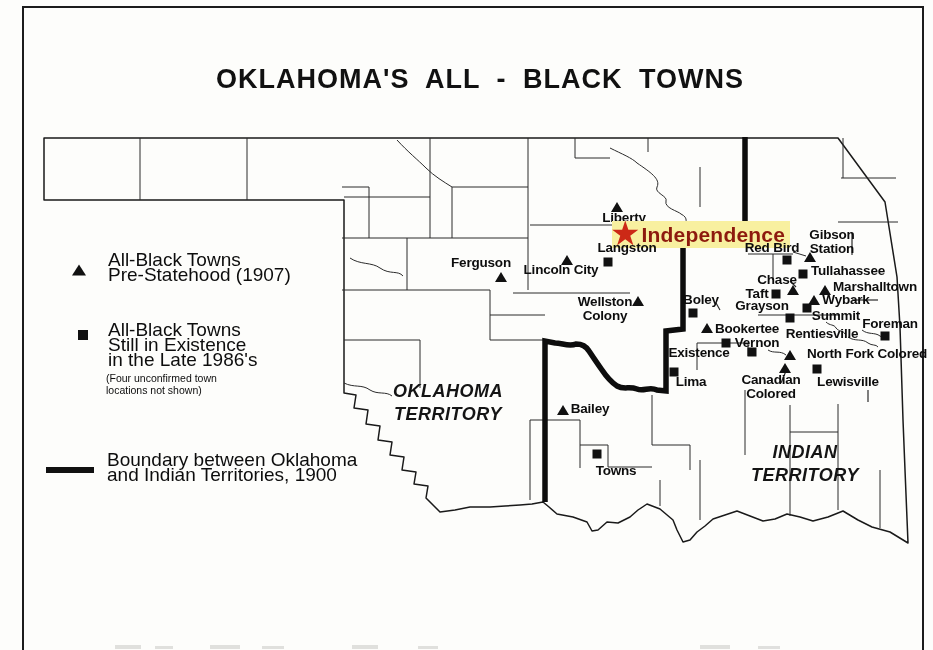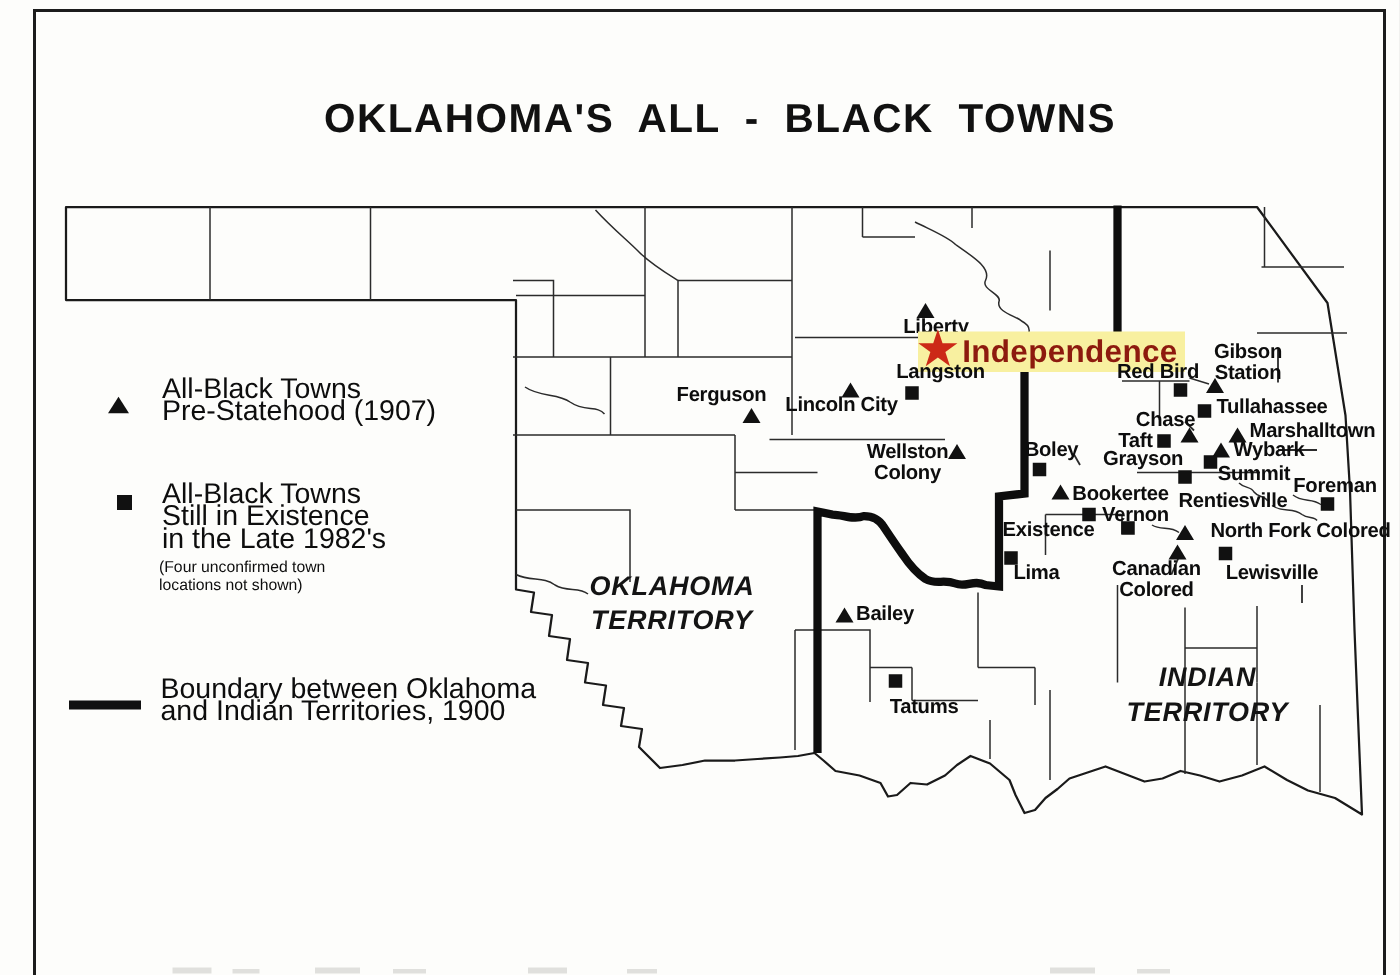--- a/index.html
+++ b/index.html
@@ -123,21 +123,21 @@
     <span class="legend-tri" style="left:79px;top:270px;"></span>
     <div class="legend-text" style="left:108px;top:252px;">
       <div>All-Black Towns</div>
       <div>Pre-Statehood (1907)</div>
     </div>
 
     <span class="legend-sq" style="left:83px;top:335px;"></span>
     <div class="legend-text" style="left:108px;top:322px;">
       <div>All-Black Towns</div>
       <div>Still in Existence</div>
-      <div>in the Late 1982's</div>
+      <div>in the Late 1986's</div>
     </div>
     <div class="legend-note" style="left:106px;top:372px;">
       <div>(Four unconfirmed town</div>
       <div>locations not shown)</div>
     </div>
 
     <span class="legend-bar" style="left:46px;top:467px;"></span>
     <div class="legend-text" style="left:107px;top:452px;">
       <div>Boundary between Oklahoma</div>
       <div>and Indian Territories, 1900</div>
@@ -255,17 +255,17 @@
       <span class="m-sq" style="left: 817px; top: 369px;"></span>
       <div class="town-label" style="left: 848px; top: 382px;">
         <div>Lewisville</div>
       </div>
       <span class="m-tri" style="left: 563px; top: 410px;"></span>
       <div class="town-label" style="left: 590px; top: 409px;">
         <div>Bailey</div>
       </div>
       <span class="m-sq" style="left: 597px; top: 454px;"></span>
       <div class="town-label" style="left: 616px; top: 471px;">
-        <div>Tatums</div>
+        <div>Towns</div>
       </div>
     </div>
 
 </div>
 
 </body></html>

